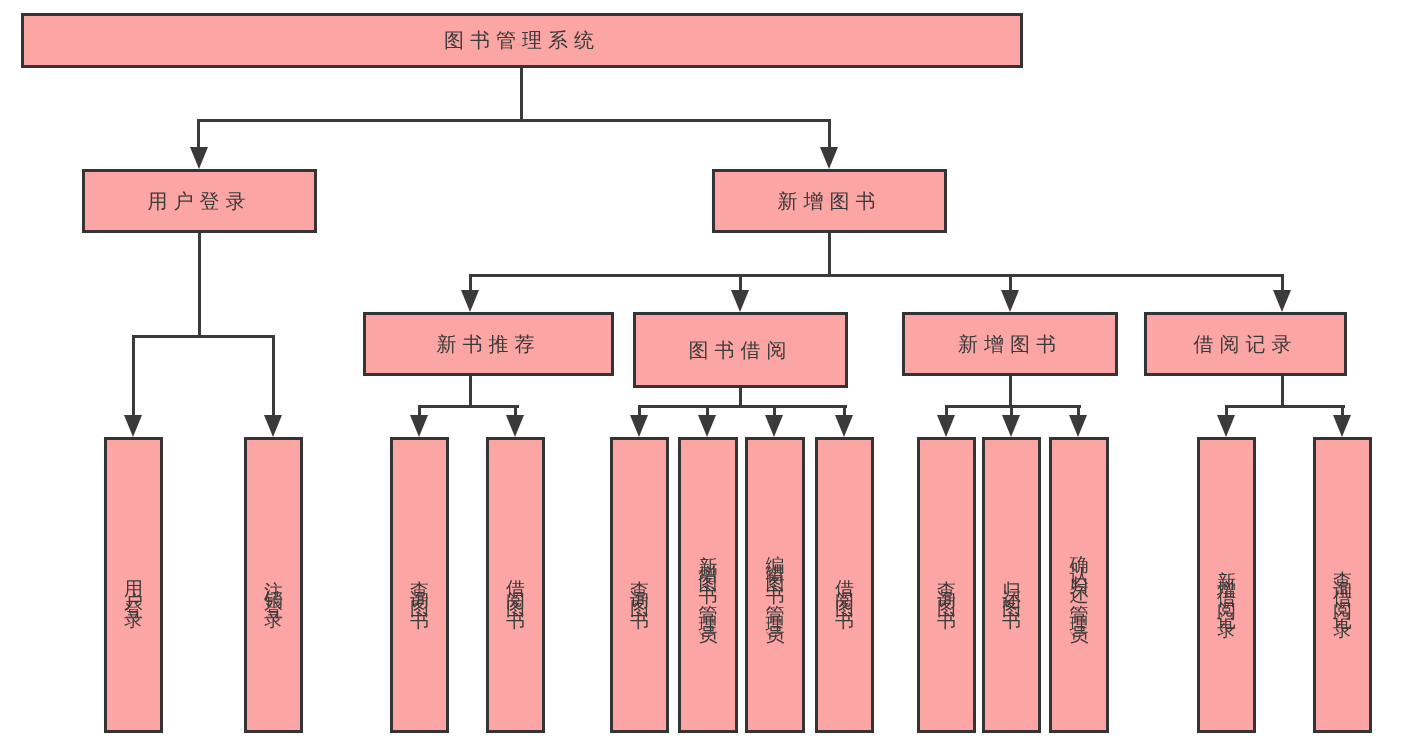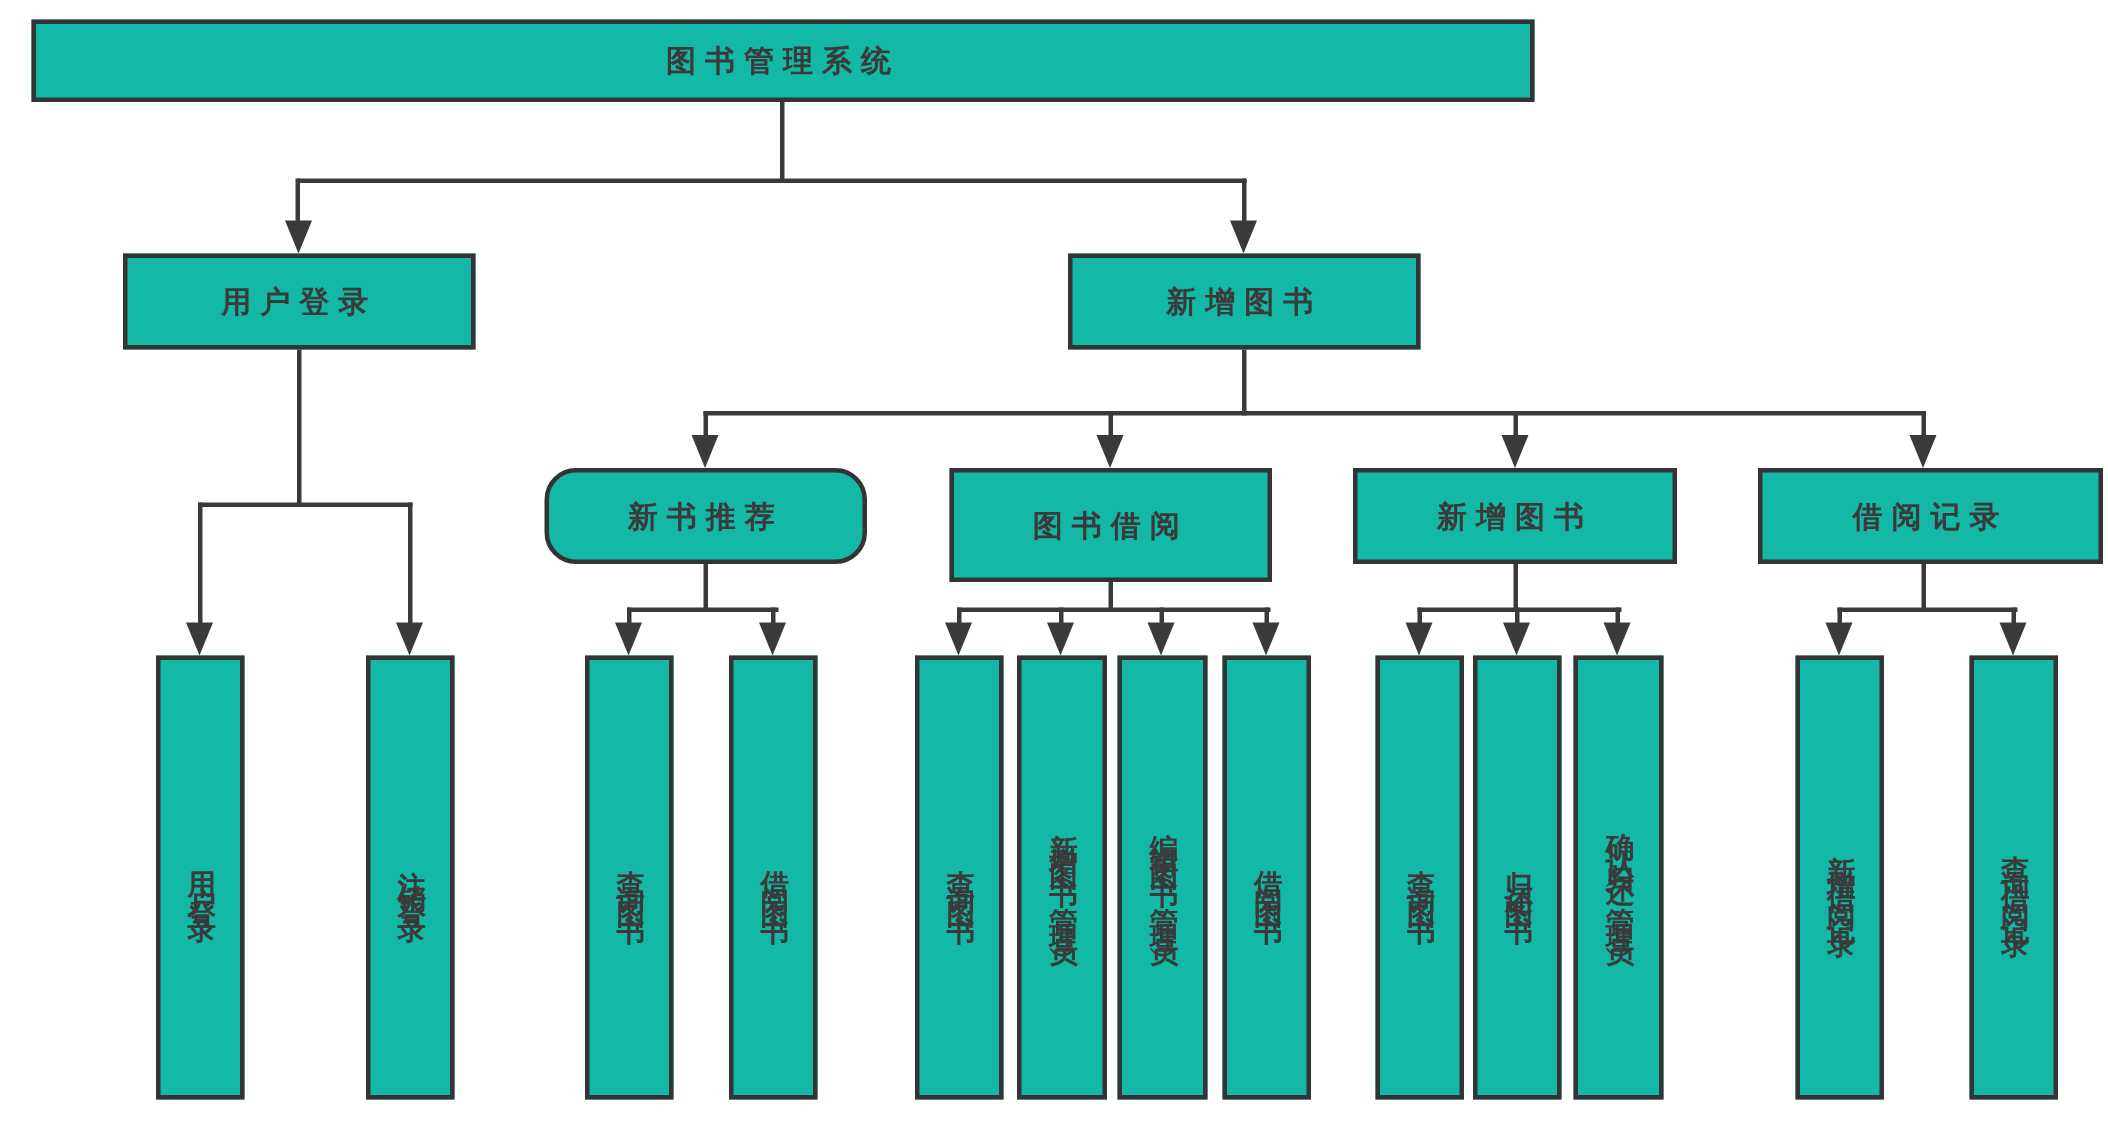--- a/index.html
+++ b/index.html
@@ -6,31 +6,30 @@
   #canvas {
     position:relative;
     width:1405px; height:747px;
     background:#ffffff;
     font-family:"Liberation Sans", sans-serif;
     overflow:hidden;
   }
   .node {
     position:absolute;
     box-sizing:border-box;
-    background:#14b8a6;
+    background:#fca5a5;
     border:3px solid #343434;
     color:#3a3a3a;
     display:flex;
     align-items:center;
     justify-content:center;
     font-size:20px;
     letter-spacing:6px;
     white-space:nowrap;
     z-index:2;
-    font-weight:bold;
   }
   .leaf {
     writing-mode:vertical-lr;
     text-orientation:mixed;
     letter-spacing:10px;
     font-size:19px;
     white-space:normal;
   }
   .hline, .vline {
     position:absolute;
@@ -85,24 +84,24 @@
   <div class="hline" style="left:469px;  top:274px; width:815px;"></div>
   <div class="vline" style="left:469px;  top:274px; height:18px;"></div>
   <div class="vline" style="left:739px;  top:274px; height:18px;"></div>
   <div class="vline" style="left:1009px; top:274px; height:18px;"></div>
   <div class="vline" style="left:1281px; top:274px; height:18px;"></div>
   <div class="arr" style="left:461px;  top:290px;"></div>
   <div class="arr" style="left:731px;  top:290px;"></div>
   <div class="arr" style="left:1001px; top:290px;"></div>
   <div class="arr" style="left:1273px; top:290px;"></div>
 
-  <div class="node" style="left:363px;  top:312px; width:215px; height:64px;border-radius:21px;">新书推荐</div>
+  <div class="node" style="left:363px;  top:312px; width:251px; height:64px;">新书推荐</div>
   <div class="node" style="left:633px;  top:312px; width:215px; height:76px;">图书借阅</div>
   <div class="node" style="left:902px;  top:312px; width:216px; height:64px;">新增图书</div>
-  <div class="node" style="left:1172px; top:312px; width:230px; height:64px;">借阅记录</div>
+  <div class="node" style="left:1144px; top:312px; width:203px; height:64px;">借阅记录</div>
 
   <div class="vline" style="left:469px; top:376px; height:32px;"></div>
   <div class="hline" style="left:418px; top:405px; width:101px;"></div>
   <div class="vline" style="left:418px; top:405px; height:12px;"></div>
   <div class="vline" style="left:514px; top:405px; height:12px;"></div>
   <div class="arr" style="left:410px; top:415px;"></div>
   <div class="arr" style="left:506px; top:415px;"></div>
 
   <div class="vline" style="left:739px; top:376px; height:32px;"></div>
   <div class="hline" style="left:638px; top:405px; width:209px;"></div>

